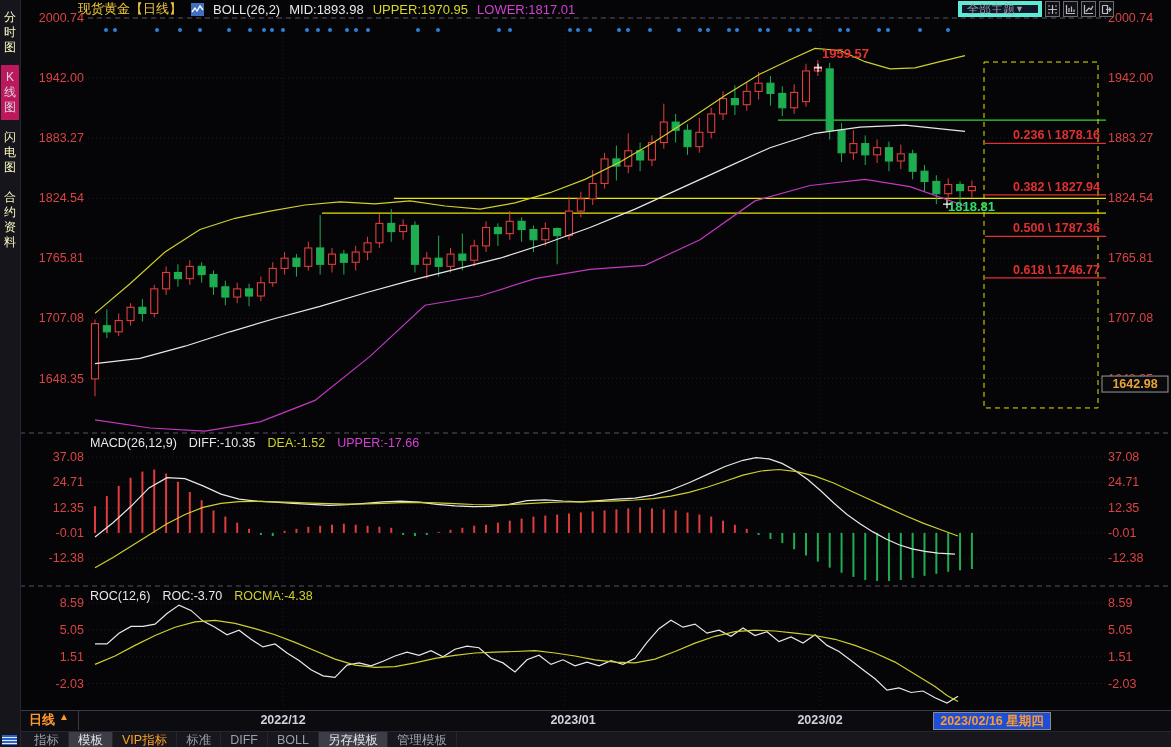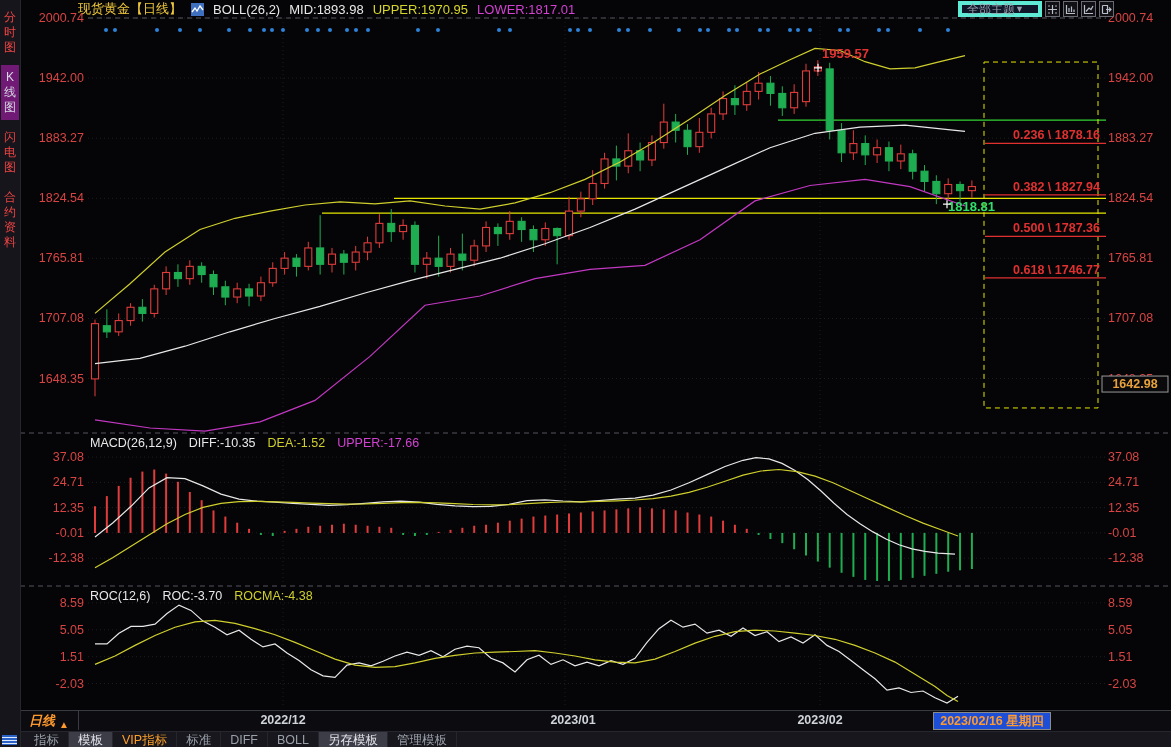--- a/index.html
+++ b/index.html
@@ -3,23 +3,23 @@
 <meta charset="utf-8">
 <style>
   html,body{margin:0;padding:0;background:#000;}
   #app{position:relative;width:1171px;height:747px;background:#050507;overflow:hidden;
        font-family:"Liberation Sans","DejaVu Sans",sans-serif;}
   #chart{position:absolute;left:0;top:0;z-index:1;font-family:"Liberation Sans","DejaVu Sans",sans-serif;}
 
   .sidebar{position:absolute;left:0;top:0;width:20px;height:747px;background:#15151b;
            border-right:1px solid #26262e;z-index:6;}
   .vtab{margin:5px 1px 0 1px;padding:5px 0;cursor:pointer;}
-  .vtab span{display:block;width:13px;margin:0 auto;font-size:12px;line-height:15px;color:#ef4444;
+  .vtab span{display:block;width:13px;margin:0 auto;font-size:12px;line-height:15px;color:#fef9c3;
              word-break:break-all;text-align:center;}
-  .vtab.active{background:#701a75;}
+  .vtab.active{background:#be185d;}
   .vtab.active span{color:#d5dae2;}
   .applogo{position:absolute;left:2px;top:735px;width:15px;height:10px;z-index:7;
            background:repeating-linear-gradient(180deg,#2a62c8 0 2px,#dde8fa 2px 3px);}
 
   .header{position:absolute;left:78px;top:1px;height:16px;display:flex;gap:9px;align-items:center;
           font-size:13px;z-index:5;white-space:nowrap;}
   .title{color:#f0c83c;}
   .boll,.mid{color:#e8e8e8;}
   .upper{color:#d6d62a;}
   .lower{color:#d241d2;}
@@ -33,22 +33,22 @@
            display:flex;align-items:center;justify-content:center;padding:0;cursor:pointer;}
 
   .macdHeader,.rocHeader{position:absolute;left:90px;font-size:12.5px;display:flex;gap:12px;z-index:5;white-space:nowrap;}
   .macdHeader{top:436px;}
   .rocHeader{top:589px;}
   .w{color:#e8e8e8;} .y{color:#cfcf2e;} .m{color:#d241d2;}
 
   .timeline{position:absolute;left:20px;right:0;top:710px;height:20px;background:#0c0c10;
             border-top:1px solid #3a3a42;z-index:5;}
   .period{position:absolute;left:0;top:0;width:58px;height:19px;border-right:1px solid #3a3a42;
-          color:#ff9a2e;font-weight:bold;font-size:13px;display:flex;align-items:flex-end;
-          justify-content:center;gap:4px;font-style:italic;}
+          color:#ff9a2e;font-weight:bold;font-size:13px;display:flex;align-items:flex-start;
+          justify-content:center;gap:4px;}
   .month-label{position:absolute;top:2px;transform:translateX(-50%);color:#cfd3da;font-weight:bold;
                font-size:12.5px;}
   .curdate{position:absolute;left:913px;top:1px;width:116px;height:16px;border:1px solid #8a8a8a;
            color:#ff9a2e;font-weight:bold;font-size:12.5px;display:flex;align-items:center;
            justify-content:center;background:#1d4ed8;}
 
   .tabbar{position:absolute;left:20px;right:0;top:731px;height:16px;background:#17171d;display:flex;
           padding-left:5px;z-index:5;border-top:1px solid #26262e;}
   .tab{padding:0 9px;font-size:12.5px;color:#9aa0aa;line-height:16px;border-right:1px solid #26262e;cursor:pointer;}
   .tab.active{background:#3d3d47;color:#e2e5ea;}

